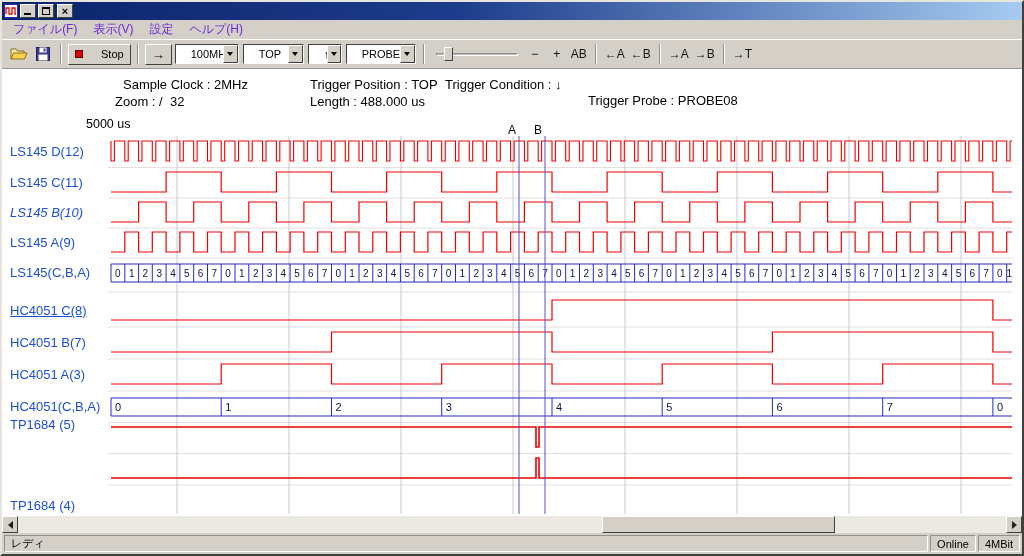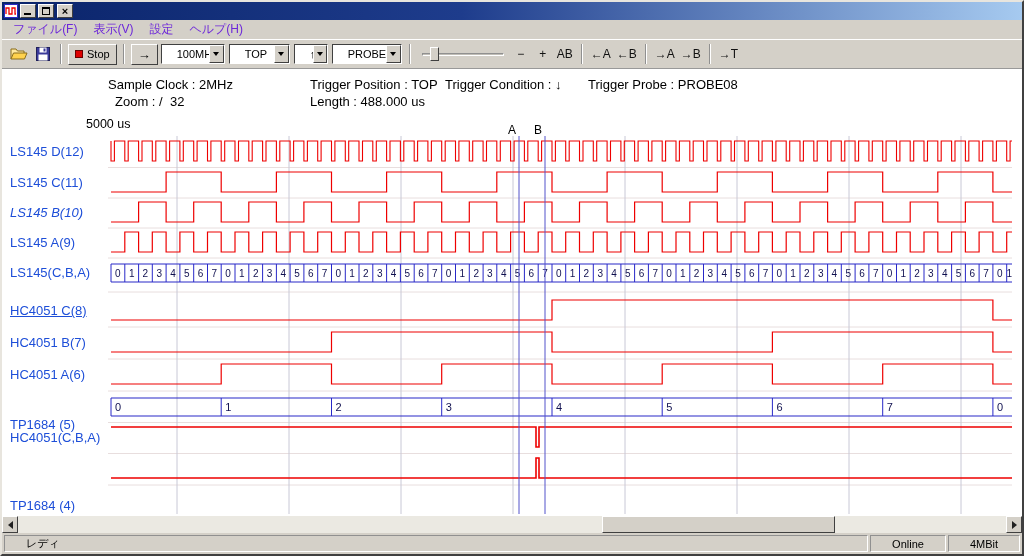--- a/index.html
+++ b/index.html
@@ -27,21 +27,21 @@
   .menubar { height:19px; background:#d4d0c8; display:flex; align-items:center; padding-left:3px;
              flex:0 0 auto; }
   .menu-item { padding:2px 8px; font-size:12px; color:#6d28d9; }
 
   
   .toolbar { height:30px; background:#d4d0c8; border-top:1px solid #fff; border-bottom:1px solid #999;
              display:flex; align-items:center; padding:0 5px; flex:0 0 auto; }
   .tool-icon-btn { width:24px; height:22px; display:flex; align-items:center; justify-content:center; }
   .btn3d { height:21px; background:#d4d0c8; border:1px solid; border-color:#fff #404040 #404040 #fff;
            display:flex; align-items:center; justify-content:center; font-size:11px; color:#000;
-           padding:0 6px; gap:4px; margin:0 1px; }
+           padding:0 6px; gap:18px; margin:0 1px; }
   .stop-sq { width:8px; height:8px; background:#dd0000; border:1px solid #660000; display:inline-block; }
   .runarrow { font-size:13px; font-weight:bold; line-height:1; }
   .tb-sep { width:2px; height:20px; border-left:1px solid #909090; border-right:1px solid #fff; margin:0 5px; }
   .select { height:20px; display:flex; border:1px solid; border-color:#404040 #fff #fff #404040;
             background:#fff; margin:0 2px; }
   .sel-text { flex:1; font-size:11px; display:flex; align-items:center; padding:0 3px; background:#fff;
               white-space:nowrap; overflow:hidden;margin-left:12px; }
   .sel-btn { width:15px; background:#d4d0c8; border:1px solid; border-color:#fff #404040 #404040 #fff;
              display:flex; align-items:center; justify-content:center; }
   .tri-down { width:0; height:0; border-left:3px solid transparent; border-right:3px solid transparent;
@@ -72,21 +72,21 @@
   .tri-left { width:0; height:0; border-top:4px solid transparent; border-bottom:4px solid transparent;
               border-right:5px solid #202020; }
   .tri-right { width:0; height:0; border-top:4px solid transparent; border-bottom:4px solid transparent;
                border-left:5px solid #202020; }
   .scroll-thumb { position:absolute; left:600px; top:0; width:233px; height:17px; background:#d4d0c8;
                   border:1px solid; border-color:#fff #404040 #404040 #fff; }
 
   
   .statusbar { height:21px; background:#d4d0c8; display:flex; align-items:center; gap:2px; padding:2px; flex:0 0 auto; }
   .status-panel { height:17px; border:1px solid; border-color:#909090 #fff #fff #909090;
-                  display:flex; align-items:center; font-size:11px; padding:0 21px; white-space:nowrap; }
+                  display:flex; align-items:center; font-size:11px; padding:0 6px; white-space:nowrap; }
   .sp-ready { flex:1; }
 </style>
 </head>
 <body>
 
 <div class="window">
 
   <div class="titlebar">
     <svg class="app-icon" viewBox="0 0 14 14">
       <rect x="0.5" y="0.5" width="13" height="13" fill="#ffffff" stroke="#2828c8"></rect>
@@ -170,39 +170,39 @@
     <div class="tbtn">←A</div>
     <div class="tbtn">←B</div>
     <div class="tb-sep"></div>
     <div class="tbtn">→A</div>
     <div class="tbtn">→B</div>
     <div class="tb-sep"></div>
     <div class="tbtn">→T</div>
   </div>
 
   <div class="info-area">
-    <span class="info-item" style="left:106px;top:8px">Sample Clock : 2MHz</span>
+    <span class="info-item" style="left:121px;top:8px">Sample Clock : 2MHz</span>
     <span class="info-item" style="left:308px;top:8px">Trigger Position : TOP</span>
     <span class="info-item" style="left:443px;top:8px">Trigger Condition : ↓</span>
-    <span class="info-item" style="left:586px;top:8px">Trigger Probe : PROBE08</span>
+    <span class="info-item" style="left:586px;top:24px">Trigger Probe : PROBE08</span>
     <span class="info-item" style="left:113px;top:25px">Zoom : /  32</span>
     <span class="info-item" style="left:308px;top:25px">Length : 488.000 us</span>
   </div>
 
   <div class="wave-area">
     <div id="channel-labels">
         <div class="ch-label" style="top: 26px;">LS145 D(12)</div>
         <div class="ch-label" style="top: 57px;">LS145 C(11)</div>
         <div class="ch-label" style="top: 87px; font-style: italic;">LS145 B(10)</div>
         <div class="ch-label" style="top: 117px;">LS145 A(9)</div>
         <div class="ch-label" style="top: 147px;">LS145(C,B,A)</div>
         <div class="ch-label" style="top: 185px; text-decoration: underline;">HC4051 C(8)</div>
         <div class="ch-label" style="top: 217px;">HC4051 B(7)</div>
-        <div class="ch-label" style="top: 249px;">HC4051 A(6)</div>
-        <div class="ch-label" style="top: 281px; margin-top: 31px;">HC4051(C,B,A)</div>
+        <div class="ch-label" style="top: 249px;">HC4051 A(3)</div>
+        <div class="ch-label" style="top: 281px;">HC4051(C,B,A)</div>
         <div class="ch-label" style="top: 299px;">TP1684 (5)</div>
         <div class="ch-label" style="top: 343px; margin-top: 37px;">TP1684 (4)</div>
       </div>
     <svg id="wave-svg" width="1020" height="398">
         <line x1="106" y1="49.5" x2="1010" y2="49.5" stroke="#e8dede" stroke-width="1"></line>
         <line x1="106" y1="80" x2="1010" y2="80" stroke="#e8dede" stroke-width="1"></line>
         <line x1="106" y1="110" x2="1010" y2="110" stroke="#e8dede" stroke-width="1"></line>
         <line x1="106" y1="140" x2="1010" y2="140" stroke="#e8dede" stroke-width="1"></line>
         <line x1="106" y1="174" x2="1010" y2="174" stroke="#e8dede" stroke-width="1"></line>
         <line x1="106" y1="209" x2="1010" y2="209" stroke="#e8dede" stroke-width="1"></line>

